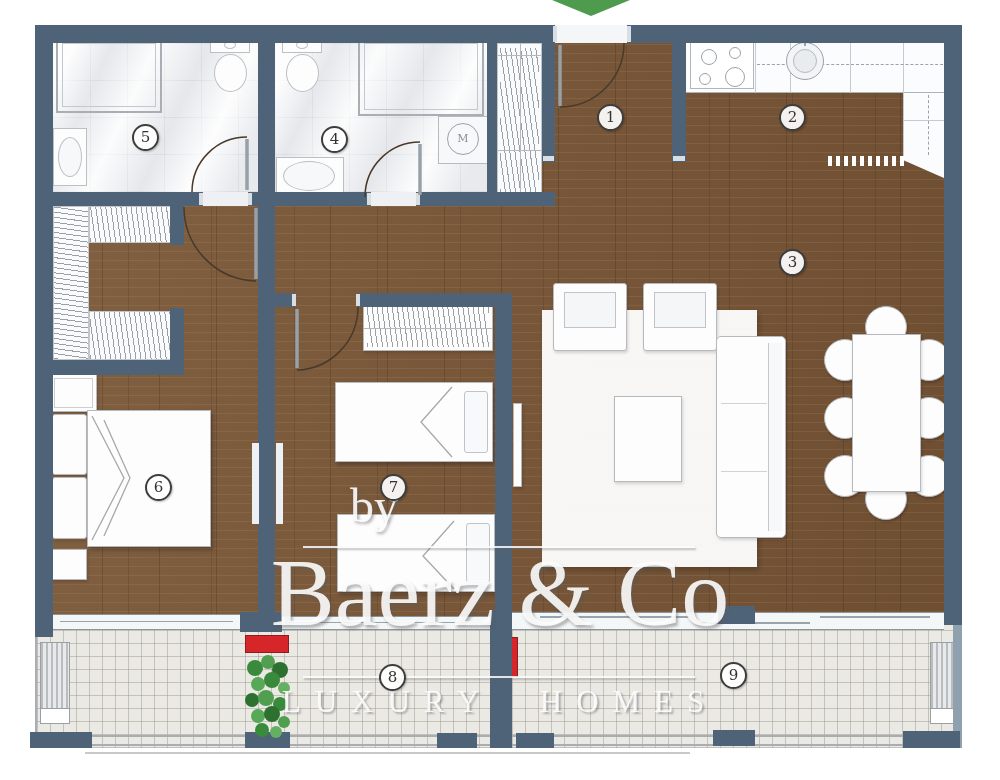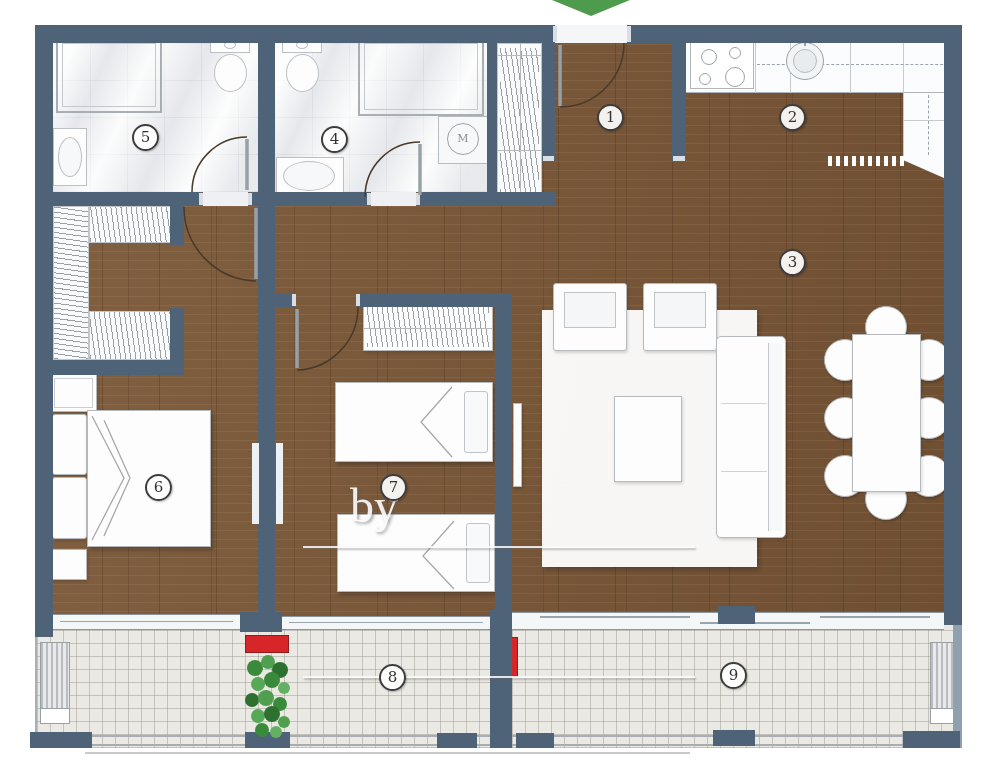--- a/index.html
+++ b/index.html
@@ -285,16 +285,18 @@
       <div class="room-label" style="left: 132px; top: 124px;">5</div>
       <div class="room-label" style="left: 145px; top: 474px;">6</div>
       <div class="room-label" style="left: 380px; top: 474px;">7</div>
       <div class="room-label" style="left: 379px; top: 664px;">8</div>
       <div class="room-label" style="left: 720px; top: 662px;">9</div>
     </div>
 
   <div class="wm">
     <div class="wm-by">by</div>
     <div class="wm-line" style="top:546px;"></div>
+    <div class="wm-brand">Baerz &amp; Co</div>
     <div class="wm-line" style="top:676px;"></div>
+    <div class="wm-tag">LUXURY HOMES</div>
   </div>
 
 </div>
 
 </body></html>

